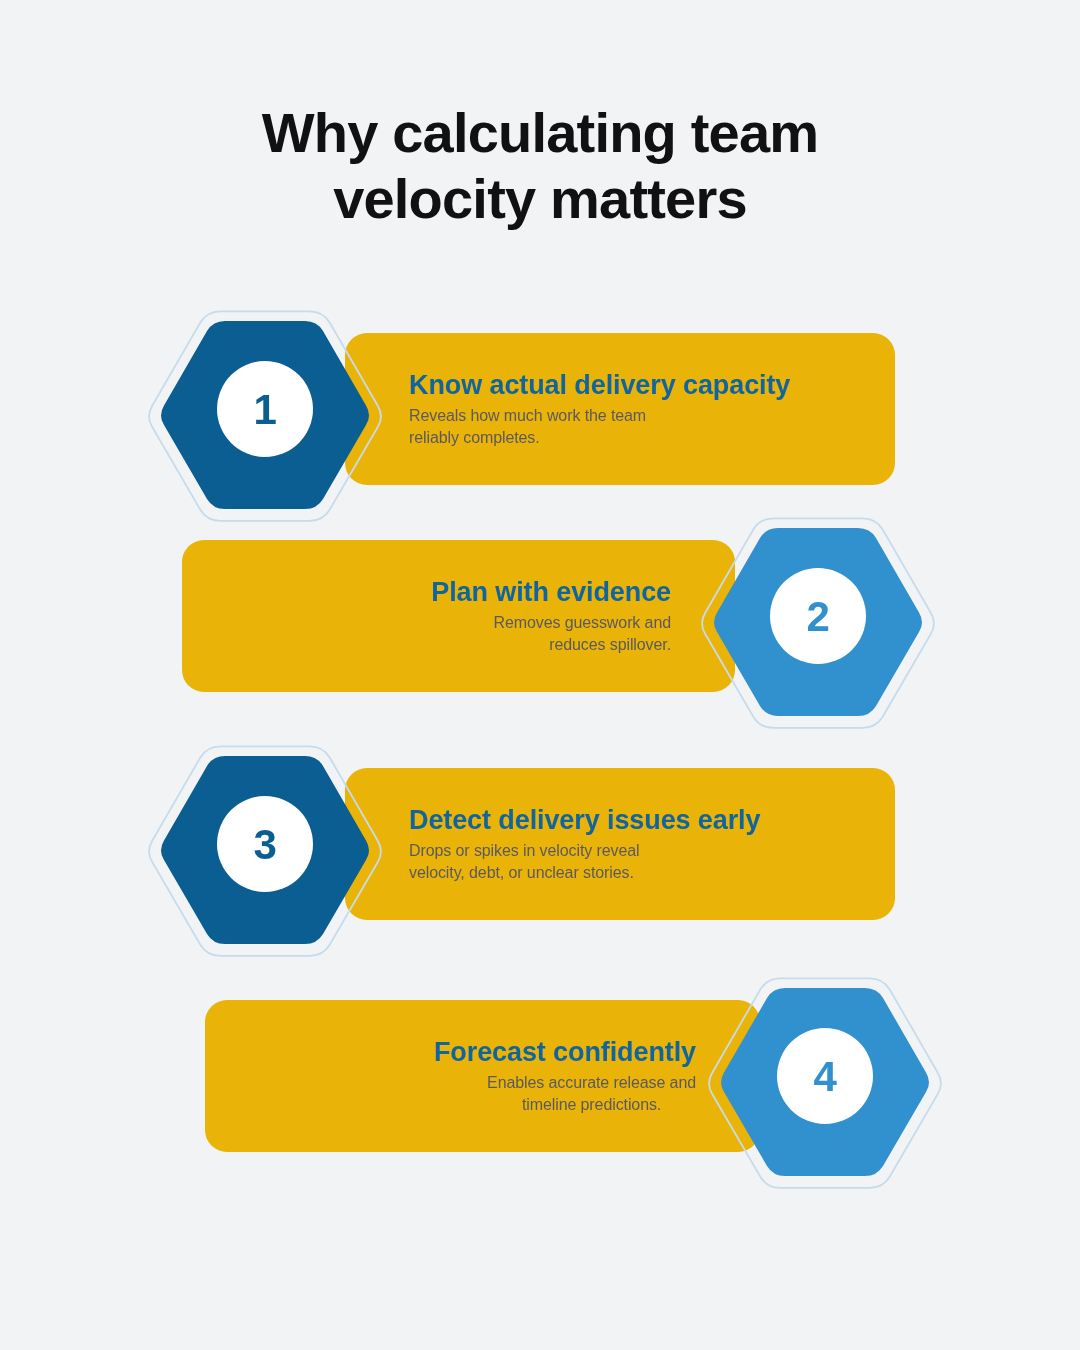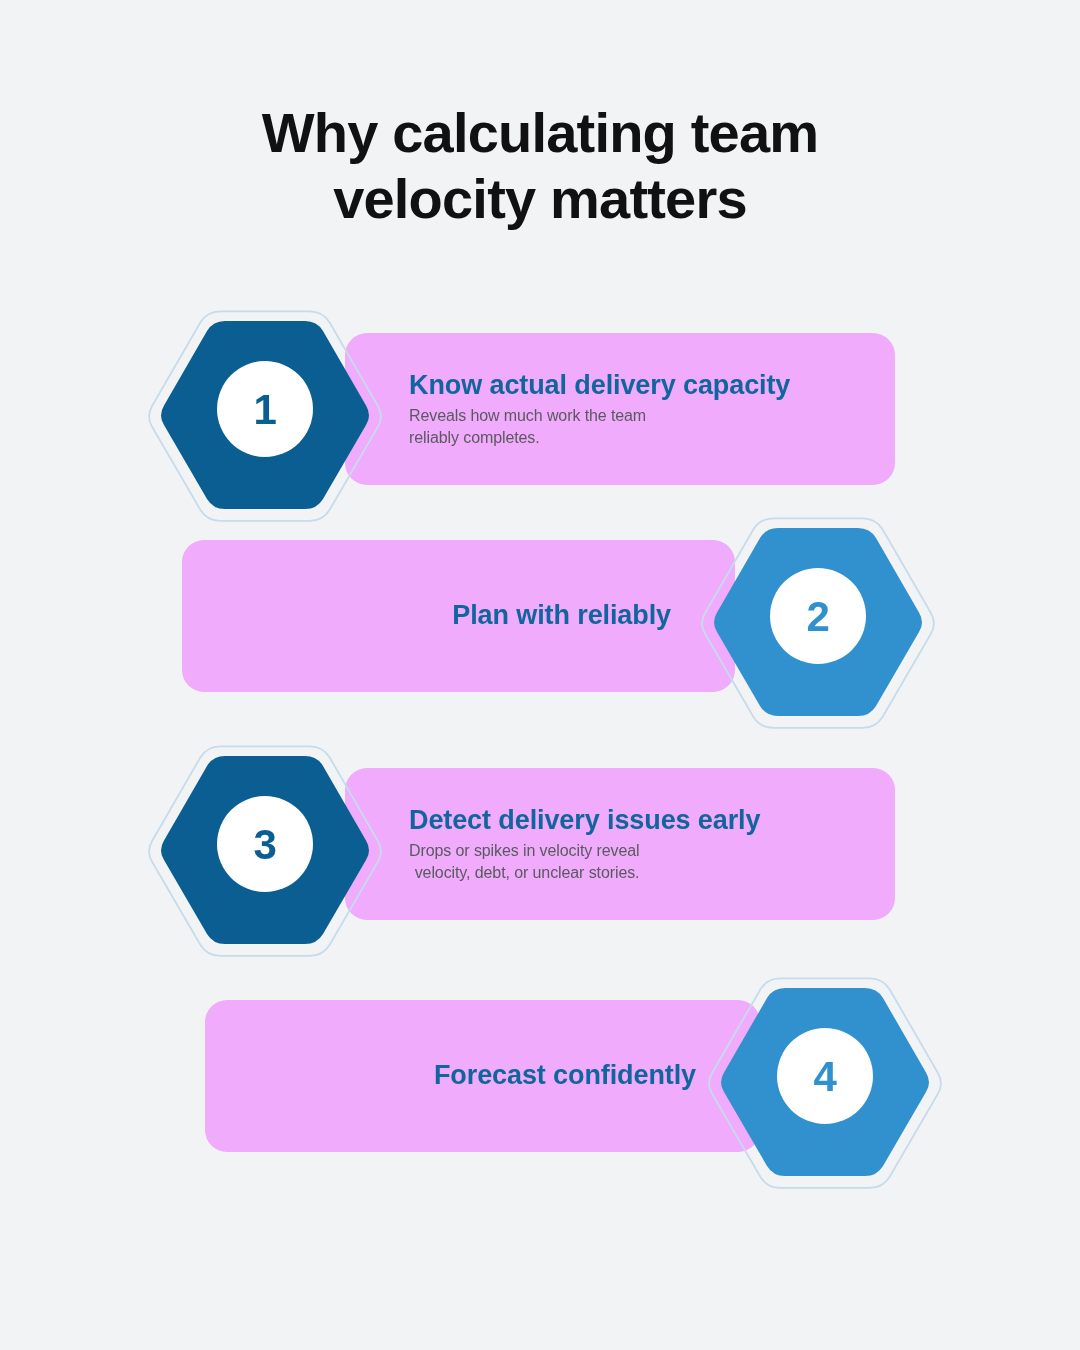--- a/index.html
+++ b/index.html
@@ -46,30 +46,30 @@
   .row-1 { top: 298px; }
   .row-2 { top: 505px; }
   .row-3 { top: 733px; }
   .row-4 { top: 965px; }
 
   
   .card {
     position: absolute;
     top: 35px;
     height: 152px;
-    background: #f0abfc;
+    background: #eab308;
     border-radius: 22px;
     box-sizing: border-box;
     display: flex;
     flex-direction: column;
     justify-content: center;
   }
   .row-1 .card { left: 345px; right: 185px; padding: 0 34px 0 64px; align-items: flex-start; text-align: left; }
   .row-2 .card { left: 182px; right: 345px; padding: 0 64px 0 34px; align-items: flex-end;  text-align: right; }
-  .row-3 .card { left: 345px; right: 185px; padding: 0 34px 0 64px; align-items: flex-start; text-align: right; }
+  .row-3 .card { left: 345px; right: 185px; padding: 0 34px 0 64px; align-items: flex-start; text-align: left; }
   .row-4 .card { left: 205px; right: 320px; padding: 0 64px 0 34px; align-items: flex-end;  text-align: center; }
 
   .card-heading {
     font-size: 27px;
     font-weight: 600;
     color: #11659e;
     line-height: 1.28;
     margin: 0 0 2px 0;
     letter-spacing: -0.1px;
   }
@@ -139,21 +139,23 @@
         <path d="M 24 107.5 L 67 33 Q 73 23 85 23 L 165 23 Q 177 23 183 33 L 226 107.5 Q 232 117.5 226 127 L 183 201 Q 177 211 165 211 L 85 211 Q 73 211 67 201 L 24 127 Q 18 117.5 24 107.5 Z" fill="none" stroke="#c5dcec" stroke-width="1.6" transform="translate(125 107.5) scale(1.115) translate(-125 -107.5)"></path>
         <path d="M 24 107.5 L 67 33 Q 73 23 85 23 L 165 23 Q 177 23 183 33 L 226 107.5 Q 232 117.5 226 127 L 183 201 Q 177 211 165 211 L 85 211 Q 73 211 67 201 L 24 127 Q 18 117.5 24 107.5 Z" fill="#0a5e91"></path>
         <circle cx="125" cy="111" r="48" fill="#ffffff"></circle>
       </svg>
       <div class="hex-number" style="color:#0a5e91; padding-top:4px;">1</div>
     </div>
   </div>
 
   <div class="row row-2">
     <div class="card">
-      <div class="card-heading">Plan with reliably</div>
+      <div class="card-heading">Plan with evidence</div>
+      <div class="card-body">Removes guesswork and
+reduces spillover.</div>
     </div>
     <div class="hex-wrap">
       <svg viewBox="0 0 250 215">
         <path d="M 24 107.5 L 67 33 Q 73 23 85 23 L 165 23 Q 177 23 183 33 L 226 107.5 Q 232 117.5 226 127 L 183 201 Q 177 211 165 211 L 85 211 Q 73 211 67 201 L 24 127 Q 18 117.5 24 107.5 Z" fill="none" stroke="#c5dcec" stroke-width="1.6" transform="translate(125 107.5) scale(1.115) translate(-125 -107.5)"></path>
         <path d="M 24 107.5 L 67 33 Q 73 23 85 23 L 165 23 Q 177 23 183 33 L 226 107.5 Q 232 117.5 226 127 L 183 201 Q 177 211 165 211 L 85 211 Q 73 211 67 201 L 24 127 Q 18 117.5 24 107.5 Z" fill="#3191ce"></path>
         <circle cx="125" cy="111" r="48" fill="#ffffff"></circle>
       </svg>
       <div class="hex-number" style="color:#3191ce; padding-top:4px;">2</div>
     </div>
   </div>
@@ -170,20 +172,22 @@
         <path d="M 24 107.5 L 67 33 Q 73 23 85 23 L 165 23 Q 177 23 183 33 L 226 107.5 Q 232 117.5 226 127 L 183 201 Q 177 211 165 211 L 85 211 Q 73 211 67 201 L 24 127 Q 18 117.5 24 107.5 Z" fill="#0a5e91"></path>
         <circle cx="125" cy="111" r="48" fill="#ffffff"></circle>
       </svg>
       <div class="hex-number" style="color:#0a5e91; padding-top:4px;">3</div>
     </div>
   </div>
 
   <div class="row row-4">
     <div class="card">
       <div class="card-heading">Forecast confidently</div>
+      <div class="card-body">Enables accurate release and
+timeline predictions.</div>
     </div>
     <div class="hex-wrap">
       <svg viewBox="0 0 250 215">
         <path d="M 24 107.5 L 67 33 Q 73 23 85 23 L 165 23 Q 177 23 183 33 L 226 107.5 Q 232 117.5 226 127 L 183 201 Q 177 211 165 211 L 85 211 Q 73 211 67 201 L 24 127 Q 18 117.5 24 107.5 Z" fill="none" stroke="#c5dcec" stroke-width="1.6" transform="translate(125 107.5) scale(1.115) translate(-125 -107.5)"></path>
         <path d="M 24 107.5 L 67 33 Q 73 23 85 23 L 165 23 Q 177 23 183 33 L 226 107.5 Q 232 117.5 226 127 L 183 201 Q 177 211 165 211 L 85 211 Q 73 211 67 201 L 24 127 Q 18 117.5 24 107.5 Z" fill="#3191ce"></path>
         <circle cx="125" cy="111" r="48" fill="#ffffff"></circle>
       </svg>
       <div class="hex-number" style="color:#3191ce; padding-top:4px;">4</div>
     </div>
   </div>

